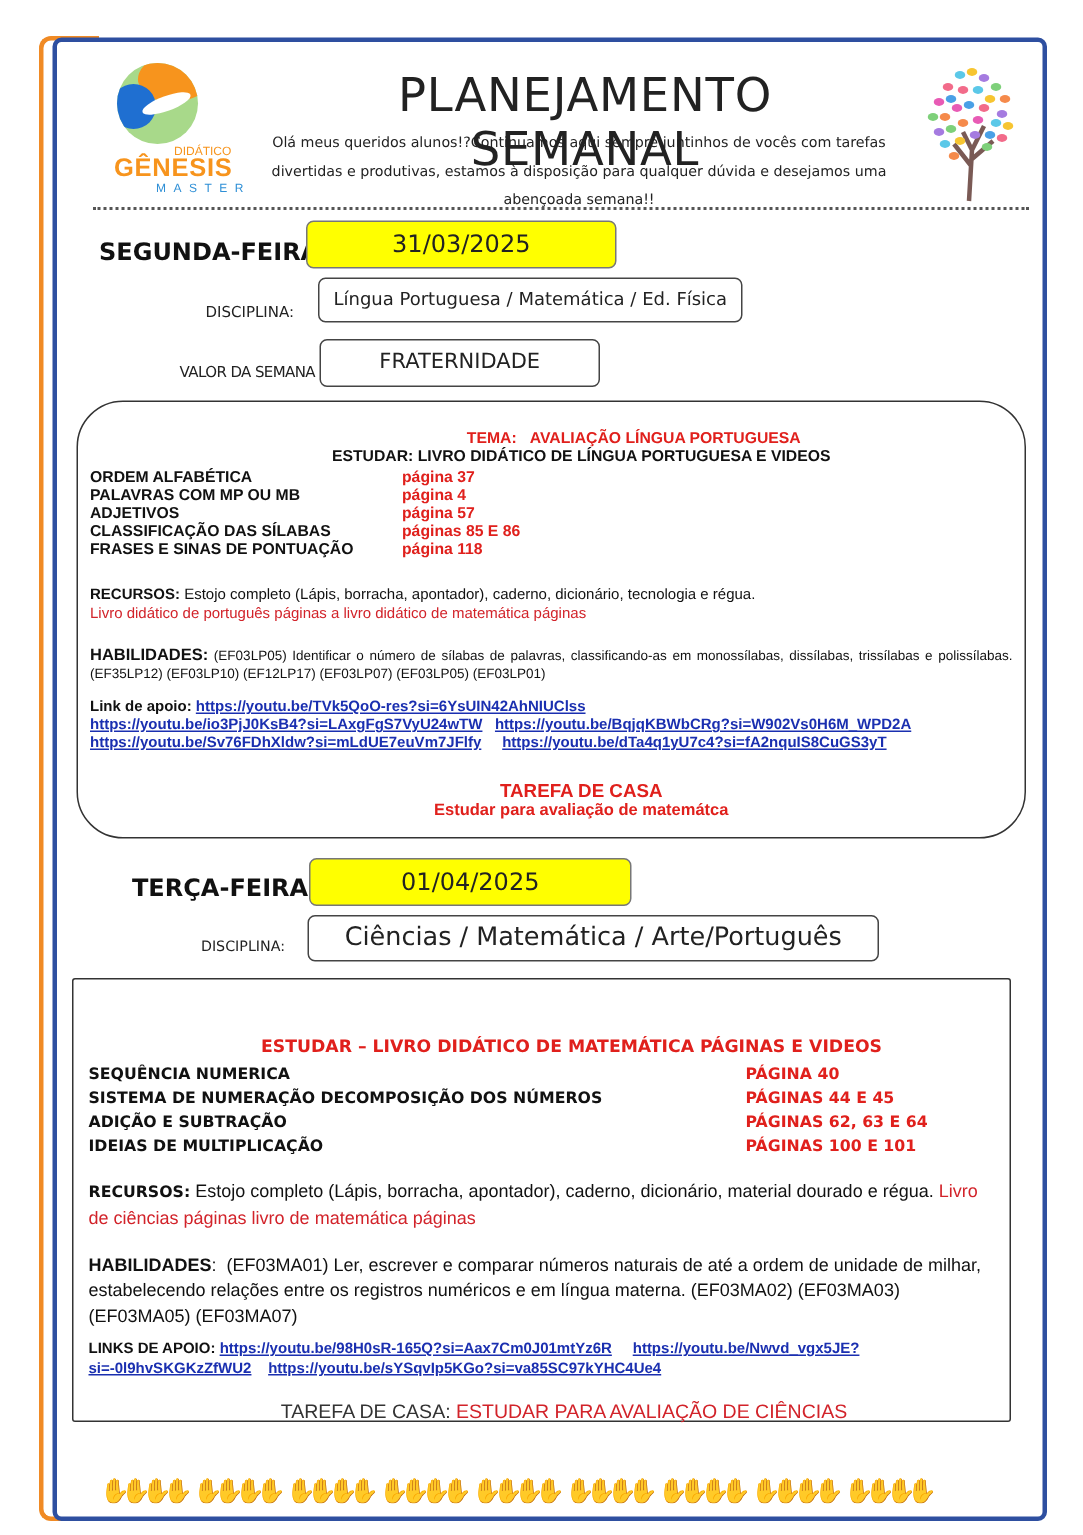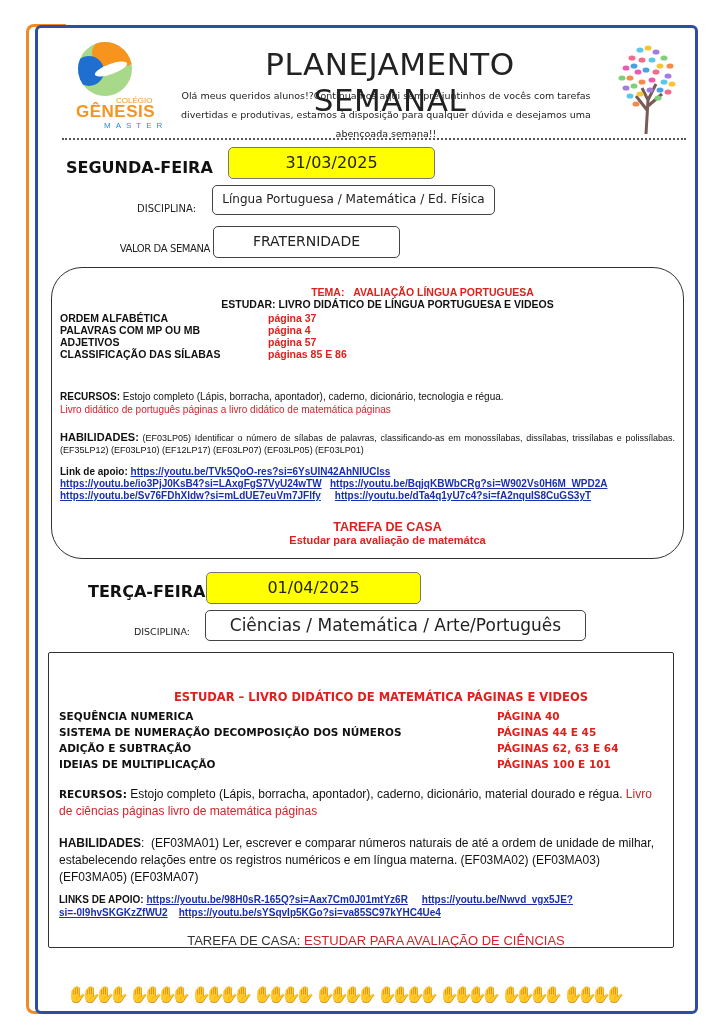--- a/index.html
+++ b/index.html
@@ -92,21 +92,21 @@
 
 <div class="orange-frame"></div>
 <div class="blue-frame"></div>
 
 <div class="logo">
   <div class="logo-circle">
     <div class="o"></div>
       <div class="b"></div>
       <div class="w"></div>
   </div>
-  <div class="logo-colegio">COLÉGIO</div>
+  <div class="logo-colegio">DIDÁTICO</div>
   <div class="logo-genesis">GÊNESIS</div>
   <div class="logo-master">MASTER</div>
 </div>
 
 <div class="title">PLANEJAMENTO SEMANAL</div>
 <div class="intro">Olá meus queridos alunos!?Continuamos aqui sempre juntinhos de vocês com tarefas divertidas e produtivas, estamos à disposição para qualquer dúvida e desejamos uma abençoada semana!!</div>
 
 <svg class="tree" viewBox="0 0 70 96">
   <path d="M34 94 L36 60 L30 48 M36 60 L44 44 M35 70 L24 56 M36 66 L50 54" stroke="#7a5a55" stroke-width="3" fill="none"></path>
   <g id="leaves">
@@ -139,21 +139,21 @@
       <ellipse cx="28" cy="54" rx="3.5" ry="2.6" fill="#f7c531"></ellipse>
       <ellipse cx="38" cy="50" rx="3.5" ry="2.6" fill="#a57be0"></ellipse>
       <ellipse cx="46" cy="58" rx="3.5" ry="2.6" fill="#7ed07a"></ellipse>
       <ellipse cx="24" cy="64" rx="3.5" ry="2.6" fill="#f58a4b"></ellipse>
     </g>
 </svg>
 
 <div class="dotted-sep"></div>
 
 <div class="day-label" style="left:66px; top:158px;">SEGUNDA-FEIRA</div>
-<div class="date-box" style="left:228px; top:147px; width:207px; height:32px; line-height:29px;">31/03/2025</div>
+<div class="date-box" style="left:204px; top:147px; width:207px; height:32px; line-height:29px;">31/03/2025</div>
 <div class="field-label" style="left:100px; top:203px; width:96px;">DISCIPLINA:</div>
 <div class="field-box" style="left:212px; top:185px; width:283px; height:30px; line-height:27px; font-size:12px;">Língua Portuguesa / Matemática / Ed. Física</div>
 <div class="field-label" style="left:100px; top:243px; width:110px; letter-spacing:-0.4px;text-align:right;">VALOR DA SEMANA</div>
 <div class="field-box" style="left:213px; top:226px; width:187px; height:32px; line-height:28px; font-size:14px;">FRATERNIDADE</div>
 
 <div class="content-box" id="mon-box">
   <div class="mon-tema red">
     <span>TEMA:</span>&nbsp;&nbsp;&nbsp;<span>AVALIAÇÃO LÍNGUA PORTUGUESA</span>
   </div>
   <div class="mon-estudar">ESTUDAR: LIVRO DIDÁTICO DE LÍNGUA PORTUGUESA E VIDEOS</div>
@@ -166,20 +166,24 @@
         <span class="tn">PALAVRAS COM MP OU MB</span>
         <span class="tp">página 4</span>
       </div>
     <div class="topic-row">
         <span class="tn">ADJETIVOS</span>
         <span class="tp">página 57</span>
       </div>
     <div class="topic-row">
         <span class="tn">CLASSIFICAÇÃO DAS SÍLABAS</span>
         <span class="tp">páginas 85 E 86</span>
+      </div>
+    <div class="topic-row">
+        <span class="tn">FRASES E SINAS DE PONTUAÇÃO</span>
+        <span class="tp">página 118</span>
       </div>
   </div>
   <div class="mon-rec">
     <b>RECURSOS:</b> <span>Estojo completo (Lápis, borracha, apontador), caderno, dicionário, tecnologia e régua.</span><br>
     <span class="red2">Livro didático de português páginas a   livro didático de matemática páginas</span>
   </div>
   <div class="mon-hab">
     <b style="font-size:11px;">HABILIDADES:</b> <span>(EF03LP05) Identificar o número de sílabas de palavras, classificando-as em monossílabas, dissílabas, trissílabas e polissílabas. (EF35LP12) (EF03LP10) (EF12LP17) (EF03LP07) (EF03LP05) (EF03LP01)</span>
   </div>
   <div class="mon-links">

